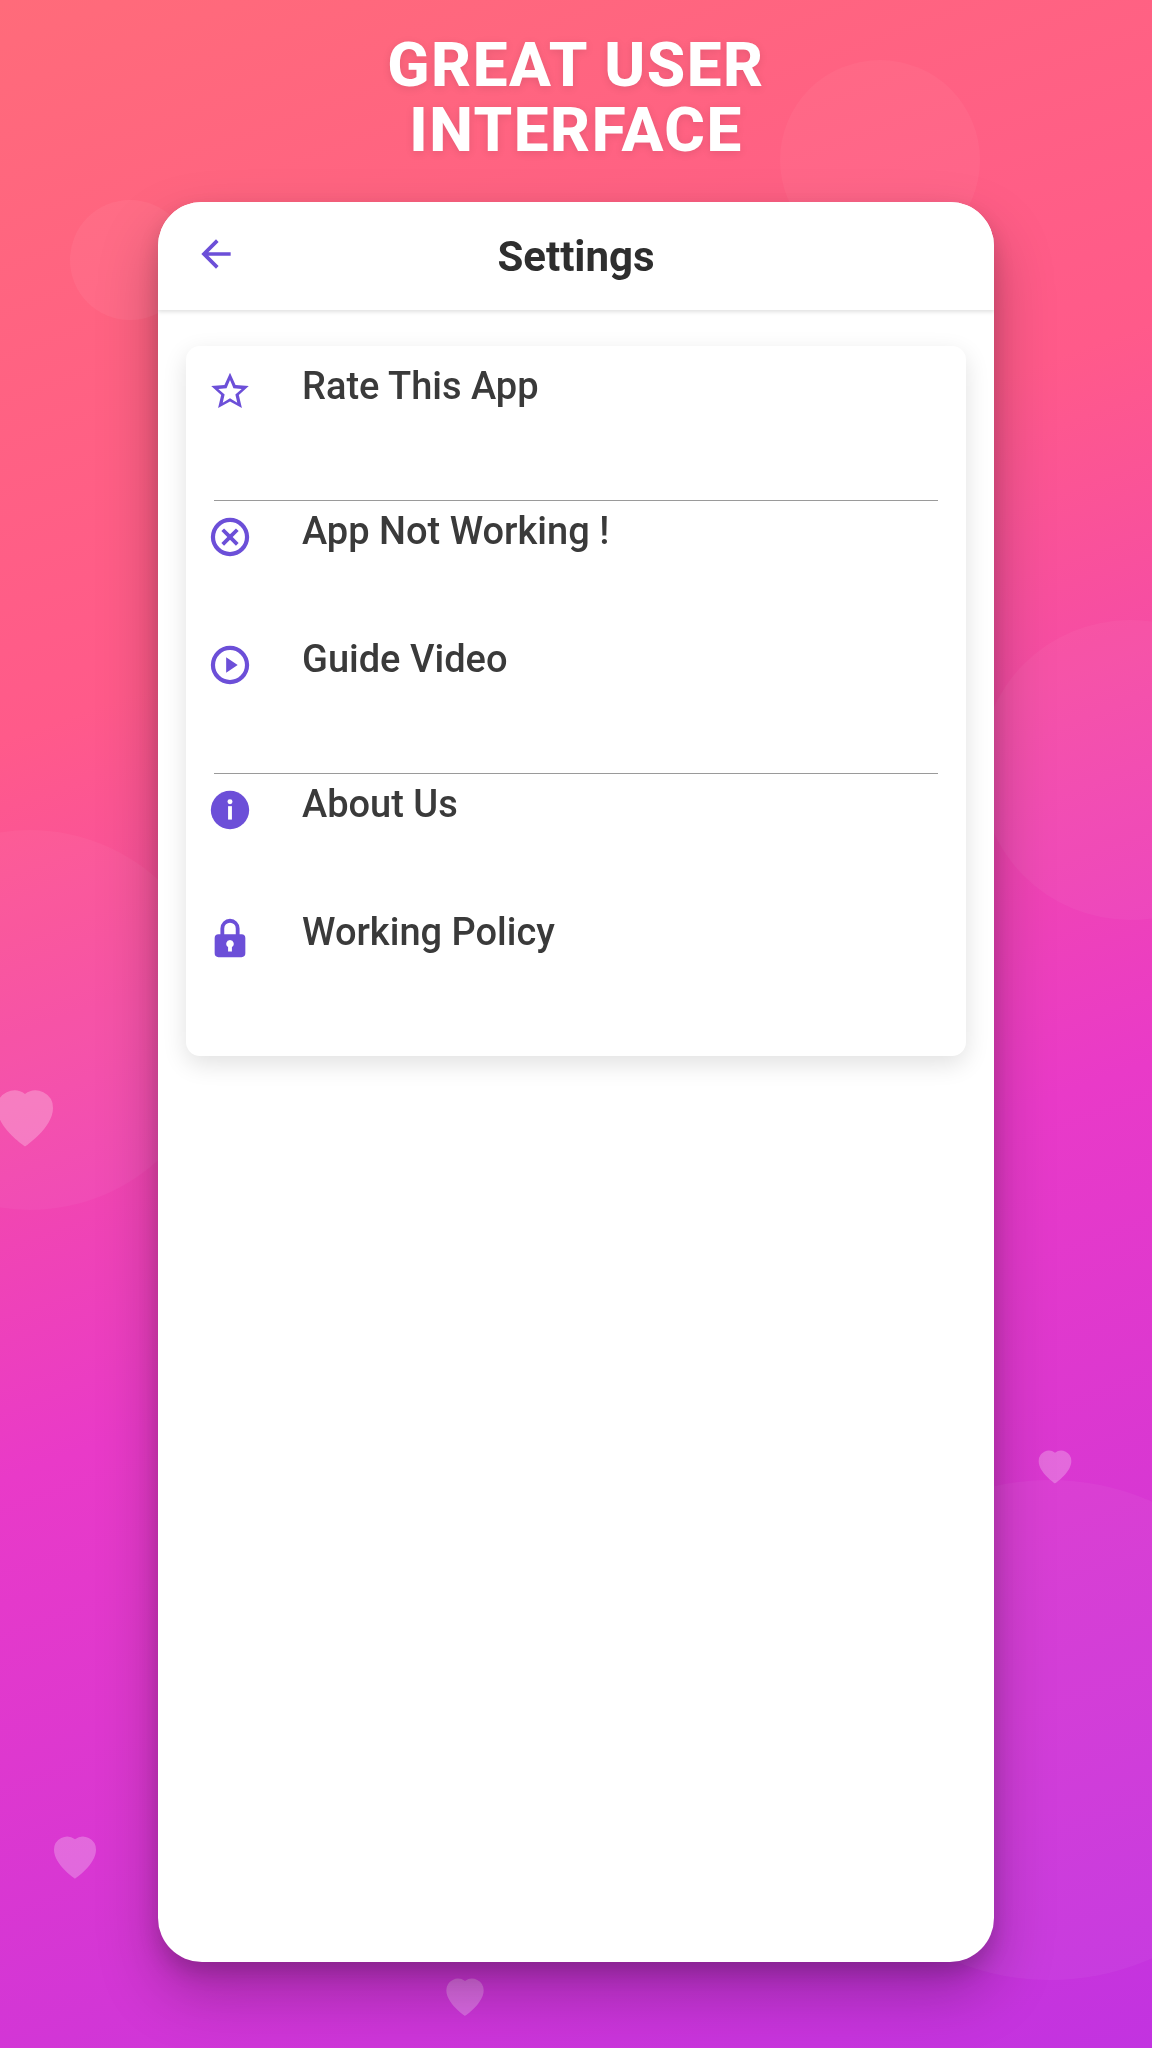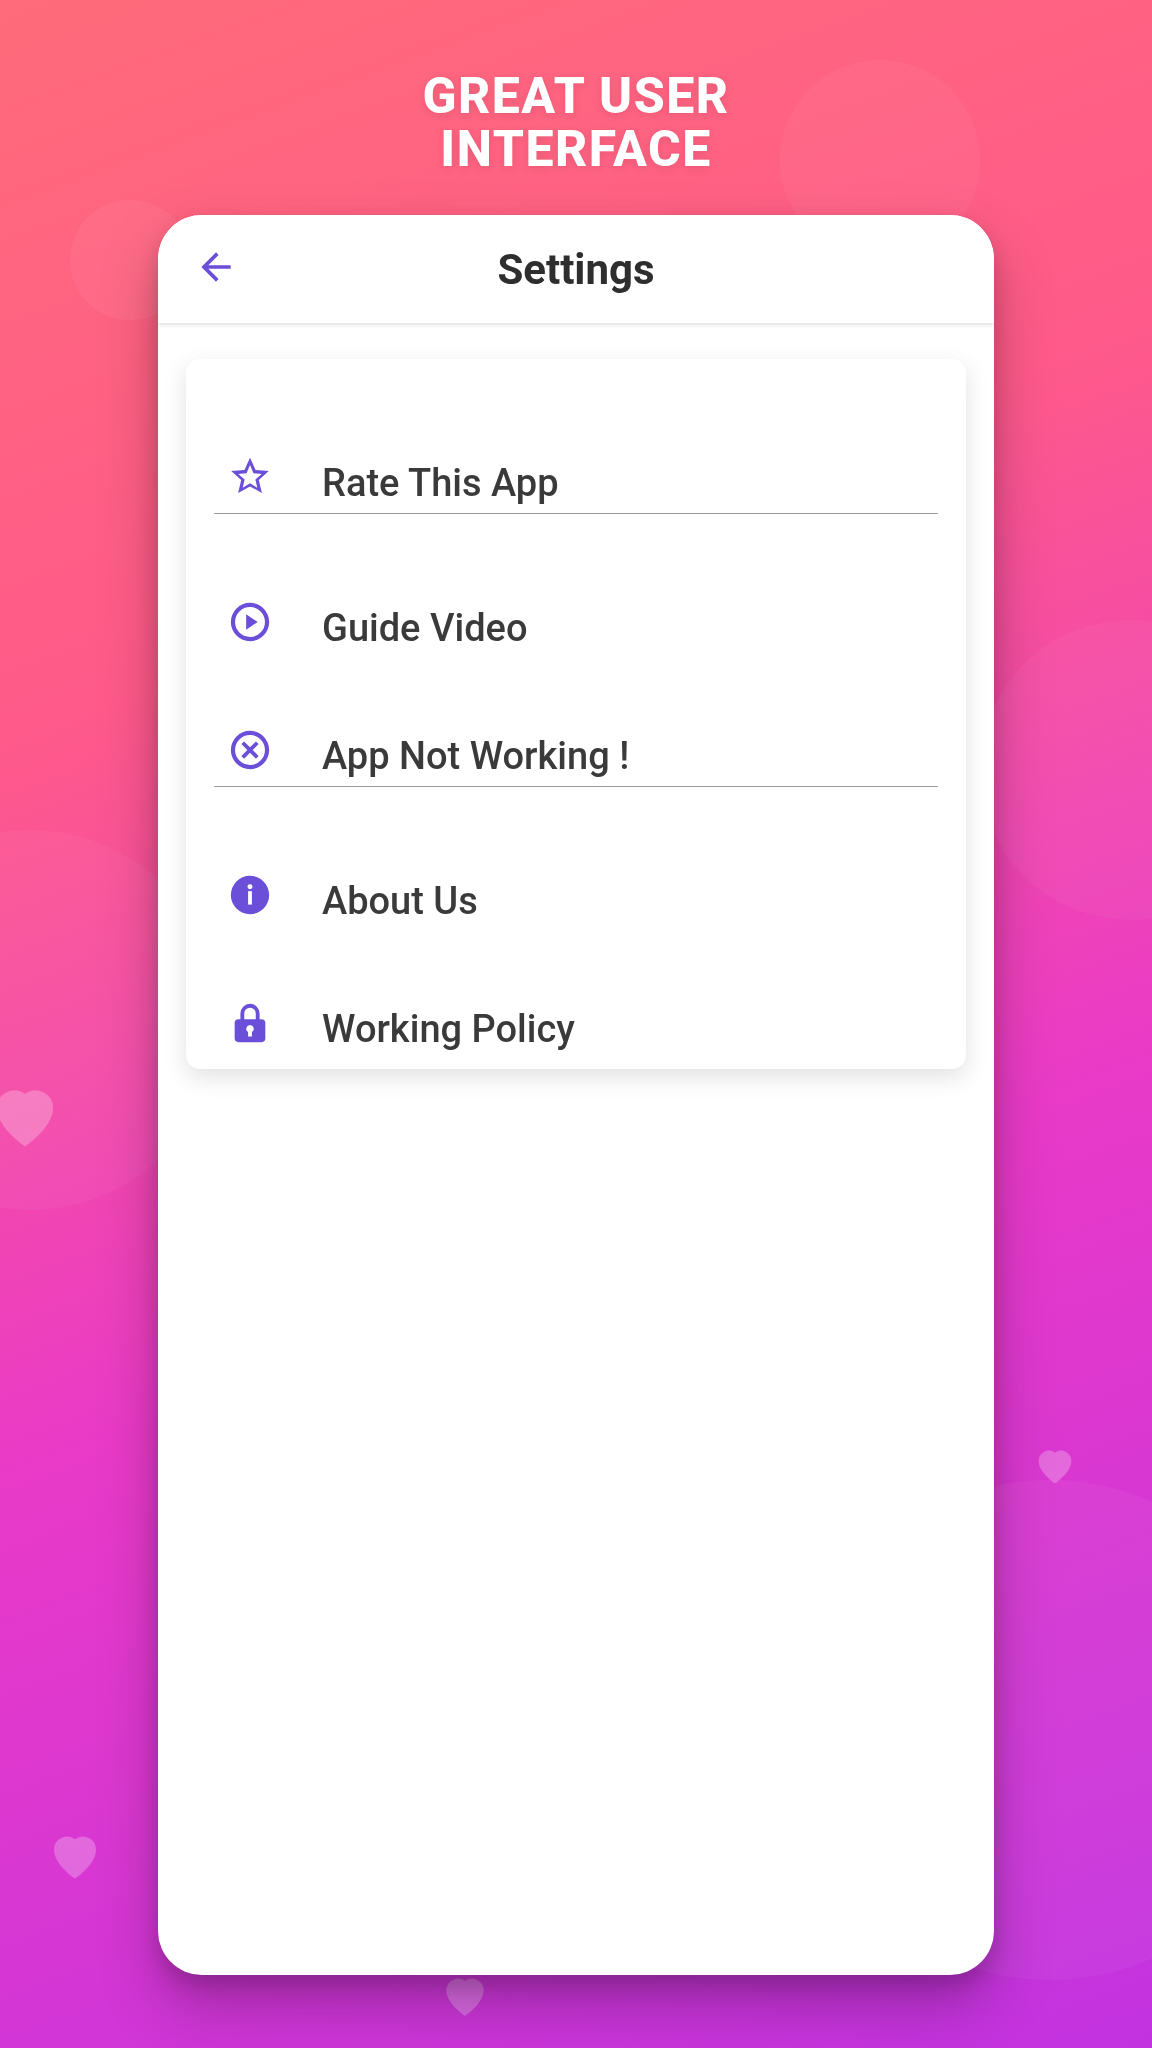--- a/index.html
+++ b/index.html
@@ -35,24 +35,24 @@
 .bg-heart.h2 { top: 1820px; left: 40px;   transform: scale(.9); }
 .bg-heart.h3 { top: 1960px; left: 430px;  transform: scale(.8); }
 .bg-heart.h4 { top: 1860px; left: 770px;  transform: scale(.95); }
 .bg-heart.h5 { top: 1430px; left: 1020px; transform: scale(.7); }
 
 .promo-title {
   position: relative;
   text-align: center;
   color: #fff;
   font-weight: 800;
-  font-size: 50px;
+  font-size: 62px;
   line-height: 1.05;
   letter-spacing: 1.5px;
-  padding-top: 70px;
+  padding-top: 32px;
   text-shadow: 0 2px 8px rgba(0,0,0,.1);
 }
 
 .phone {
   position: relative;
   margin: 40px auto 0;
   width: 836px;
   height: 1760px;
   background: #fff;
   border-radius: 44px;
@@ -88,23 +88,23 @@
 .panel {
   margin: 36px 28px 0;
   background: #fff;
   border-radius: 14px;
   box-shadow: 0 8px 24px rgba(0,0,0,.12);
   padding: 18px 0;
 }
 
 .menu-item {
   display: flex;
-  align-items: flex-end;
+  align-items: flex-start;
   height: 128px;
-  padding: 0 36px;
+  padding: 0 16px;
   cursor: pointer;
 }
 .menu-item .icon-slot {
   width: 56px; height: 56px;
   display: flex; align-items: center; justify-content: center;
   flex-shrink: 0;
 }
 .menu-item .icon-slot svg { width: 46px; height: 46px; fill: #6c4fd8; }
 .menu-item .label {
   margin-left: 44px;
@@ -169,32 +169,32 @@
           </svg>
       </span>
       <span class="label">Rate This App</span>
     </div>
 
     <div class="divider"></div>
 
     <div class="menu-item">
       <span class="icon-slot">
         <svg viewBox="0 0 24 24">
+            <path d="M12 2a10 10 0 1 0 0 20 10 10 0 0 0 0-20zm0 2.2a7.8 7.8 0 1 1 0 15.6 7.8 7.8 0 0 1 0-15.6zm3.1 3.3 1.4 1.4L13.4 12l3.1 3.1-1.4 1.4L12 13.4l-3.1 3.1-1.4-1.4L10.6 12 7.5 8.9l1.4-1.4L12 10.6l3.1-3.1z"></path>
+          </svg>
+      </span>
+      <span class="label"> App Not Working !</span>
+    </div>
+    <div class="menu-item">
+      <span class="icon-slot">
+        <svg viewBox="0 0 24 24">
             <path d="M12 2a10 10 0 1 0 0 20 10 10 0 0 0 0-20zm0 2.2a7.8 7.8 0 1 1 0 15.6 7.8 7.8 0 0 1 0-15.6zM10 8l6 4-6 4V8z"></path>
           </svg>
       </span>
       <span class="label">Guide Video</span>
-    </div>
-    <div class="menu-item">
-      <span class="icon-slot">
-        <svg viewBox="0 0 24 24">
-            <path d="M12 2a10 10 0 1 0 0 20 10 10 0 0 0 0-20zm0 2.2a7.8 7.8 0 1 1 0 15.6 7.8 7.8 0 0 1 0-15.6zm3.1 3.3 1.4 1.4L13.4 12l3.1 3.1-1.4 1.4L12 13.4l-3.1 3.1-1.4-1.4L10.6 12 7.5 8.9l1.4-1.4L12 10.6l3.1-3.1z"></path>
-          </svg>
-      </span>
-      <span class="label"> App Not Working !</span>
     </div>
 
     <div class="divider"></div>
 
     <div class="menu-item">
       <span class="icon-slot">
         <svg viewBox="0 0 24 24">
             <circle cx="12" cy="12" r="10"></circle>
             <rect x="11" y="10" width="2" height="7" fill="#fff"></rect>
             <circle cx="12" cy="7.7" r="1.3" fill="#fff"></circle>

